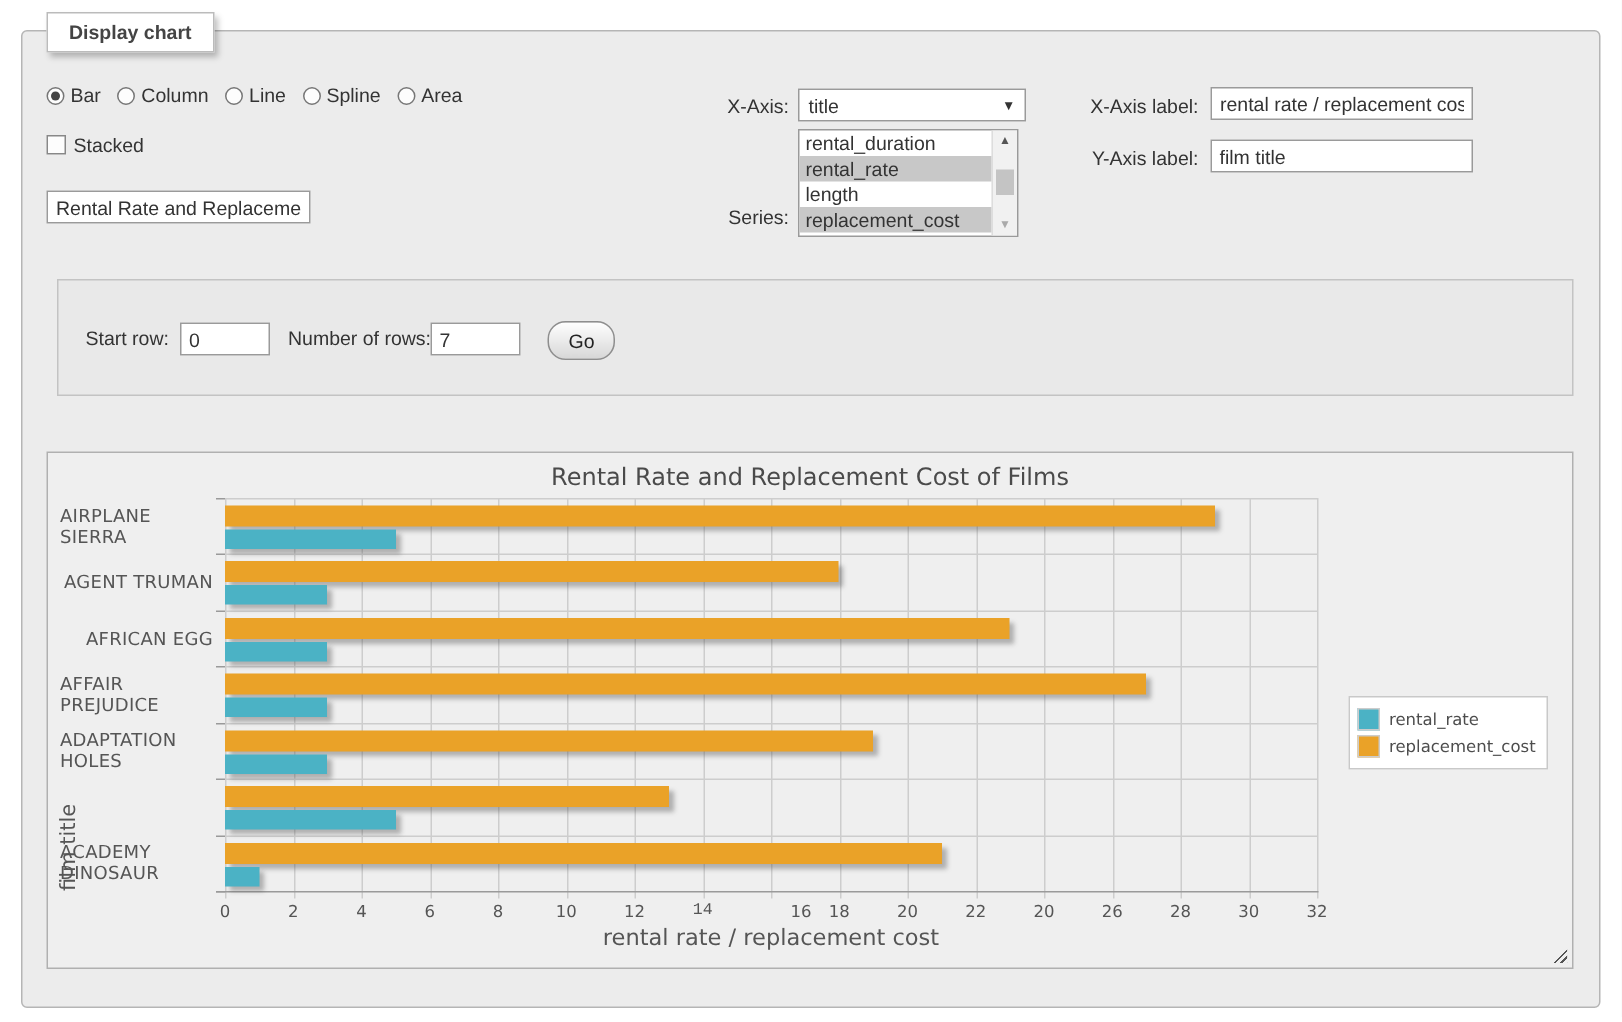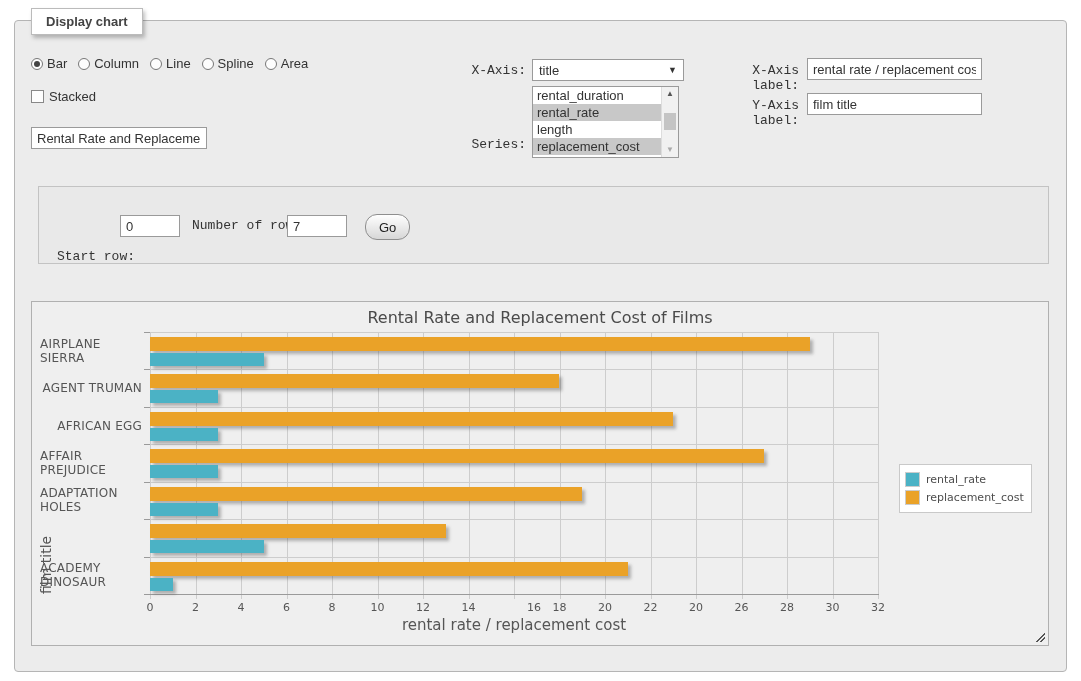--- a/index.html
+++ b/index.html
@@ -19,21 +19,21 @@
   .radio-item{display:flex;align-items:center;gap:4px;cursor:default;}
   .radio{width:12px;height:12px;border:1px solid #777;border-radius:50%;background:#fdfdfd;
          display:inline-block;position:relative;box-sizing:border-box;}
   .radio.on::after{content:"";position:absolute;left:2px;top:2px;width:6px;height:6px;
                    border-radius:50%;background:#444;}
   .check-row{position:absolute;left:16px;top:68px;display:flex;align-items:center;gap:5px;}
   .checkbox{width:13px;height:13px;border:1px solid #888;background:#fdfdfd;display:inline-block;box-sizing:border-box;}
 
   input.txt{background:#fff;border:1px solid #9a9a9a;box-sizing:border-box;height:22px;
             font-family:"Liberation Sans",sans-serif;font-size:13px;color:#333;padding:1px 5px;}
-  .lbl{position:absolute;color:#333;font-family:Liberation Mono, monospace;}
+  .lbl{position:absolute;color:#333;}
 
   .select{position:absolute;left:517px;top:38px;width:152px;height:22px;background:#fff;
           border:1px solid #9a9a9a;box-sizing:border-box;display:flex;align-items:center;
           padding:0 6px;justify-content:space-between;cursor:default;}
   .select .arrow{font-size:9px;color:#333;}
 
   .listbox{position:absolute;left:517px;top:65px;width:147px;height:72px;background:#fff;
            border:1px solid #9a9a9a;box-sizing:border-box;overflow:hidden;}
   .listbox .opt{height:17px;line-height:17px;padding-left:4px;white-space:nowrap;}
   .listbox .opt.sel{background:#c8c8c8;}
@@ -130,21 +130,21 @@
     </div>
   </div>
 
   <div class="lbl" style="left:690px;top:42px;width:94px;text-align:right;">X-Axis label:</div>
   <input class="txt abs" style="left: 792px; top: 37px; width: 175px;" value="rental rate / replacement cost">
 
   <div class="lbl" style="left:690px;top:77px;width:94px;text-align:right;">Y-Axis label:</div>
   <input class="txt abs" style="left: 792px; top: 72px; width: 175px;" value="film title">
 
   <div class="rows-panel">
-    <div class="lbl" style="left:18px;top:31px;margin-top:31px;">Start row:</div>
+    <div class="lbl" style="left:18px;top:31px;">Start row:</div>
     <input class="txt abs" style="left: 81px; top: 28px; width: 60px;" value="0">
     <div class="lbl" style="left:153px;top:31px;">Number of rows:</div>
     <input class="txt abs" style="left: 248px; top: 28px; width: 60px;" value="7">
     <div class="go-btn">Go</div>
   </div>
 
   <div class="chart-wrap" id="chart-area">
     <div class="chart-title">Rental Rate and Replacement Cost of Films</div>
     <div class="y-title" style="top:30px;height:262px;">film title</div>
     <div class="x-title" style="left:118px;top:314px;width:728px;">rental rate / replacement cost</div>
@@ -167,21 +167,21 @@
       <div class="xtick-label" style="left: 194px; top: 299px;">4</div>
       <div class="gridline-v" style="left: 254.5px; top: 30px; height: 267px;"></div>
       <div class="xtick-label" style="left: 239.5px; top: 299px;">6</div>
       <div class="gridline-v" style="left: 300px; top: 30px; height: 267px;"></div>
       <div class="xtick-label" style="left: 285px; top: 299px;">8</div>
       <div class="gridline-v" style="left: 345.5px; top: 30px; height: 267px;"></div>
       <div class="xtick-label" style="left: 330.5px; top: 299px;">10</div>
       <div class="gridline-v" style="left: 391px; top: 30px; height: 267px;"></div>
       <div class="xtick-label" style="left: 376px; top: 299px;">12</div>
       <div class="gridline-v" style="left: 436.5px; top: 30px; height: 267px;"></div>
-      <div class="xtick-label" style="left: 421.5px; top: 299px;">14</div>
+      <div class="xtick-label" style="left: 421.5px; top: 299px; font-family: Liberation Mono, monospace;">14</div>
       <div class="gridline-v" style="left: 482px; top: 30px; height: 267px;"></div>
       <div class="xtick-label" style="left: 487px; top: 299px;">16</div>
       <div class="gridline-v" style="left: 527.5px; top: 30px; height: 267px;"></div>
       <div class="xtick-label" style="left: 512.5px; top: 299px;">18</div>
       <div class="gridline-v" style="left: 573px; top: 30px; height: 267px;"></div>
       <div class="xtick-label" style="left: 558px; top: 299px;">20</div>
       <div class="gridline-v" style="left: 618.5px; top: 30px; height: 267px;"></div>
       <div class="xtick-label" style="left: 603.5px; top: 299px;">22</div>
       <div class="gridline-v" style="left: 664px; top: 30px; height: 267px;"></div>
       <div class="xtick-label" style="left: 649px; top: 299px;">20</div>

